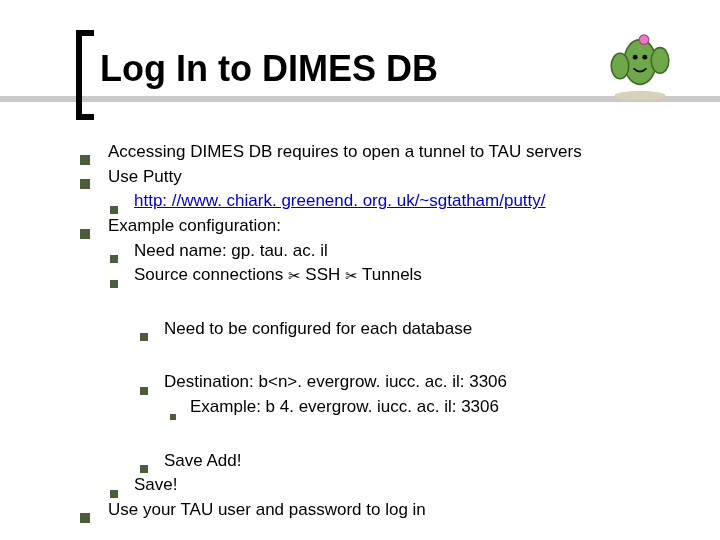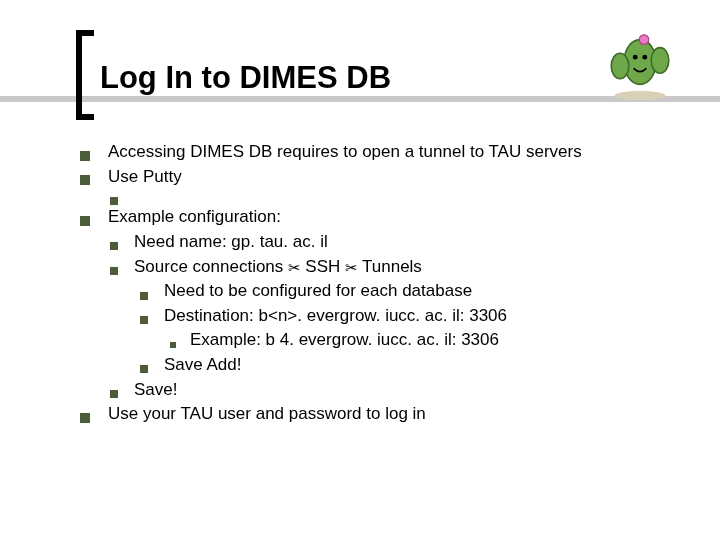--- a/index.html
+++ b/index.html
@@ -41,36 +41,36 @@
     background: #000;
   }
   .title-bracket .bot {
     position: absolute;
     bottom: 0; left: 0;
     width: 18px; height: 6px;
     background: #000;
   }
   .title {
     position: absolute;
-    top: 60px;
+    top: 48px;
     left: 100px;
-    font-size: 31px;
+    font-size: 36px;
     font-weight: bold;
   }
   .content {
     position: absolute;
     top: 140px;
     left: 80px;
     width: 600px;
     font-size: 17px;
     line-height: 1.45;
   }
   .row {
     display: flex;
-    align-items: center;
+    align-items: flex-end;
   }
   .bul {
     width: 10px;
     height: 10px;
     flex: 0 0 10px;
     background: #4b5d3a;
     margin-top: 7px;
     margin-right: 18px;
   }
   .bul.sm {
@@ -81,21 +81,21 @@
     margin-right: 16px;
   }
   .bul.xs {
     width: 6px;
     height: 6px;
     flex: 0 0 6px;
     margin-top: 9px;
     margin-right: 14px;
   }
   .ind1 { padding-left: 30px; }
-  .ind2 { padding-left: 60px; }
+  .ind2 { padding-left: 60px; margin-top: 29px; }
   .ind3 { padding-left: 90px; }
   a.link {
     color: #0000cc;
     text-decoration: underline;
   }
   .scissors {
     font-size: 15px;
     vertical-align: middle;
   }
   .cactus {
@@ -137,20 +137,23 @@
     <div>Accessing DIMES DB requires to open a tunnel to TAU servers</div>
   </div>
 
   <div class="row">
     <div class="bul"></div>
     <div>Use Putty</div>
   </div>
 
   <div class="row ind1">
     <div class="bul sm"></div>
+    <div>
+      <a class="link">http: //www. chiark. greenend. org. uk/~sgtatham/putty/</a>
+    </div>
   </div>
 
   <div class="row">
     <div class="bul"></div>
     <div>Example configuration:</div>
   </div>
 
   <div class="row ind1">
     <div class="bul sm"></div>
     <div>Need name: gp. tau. ac. il</div>

